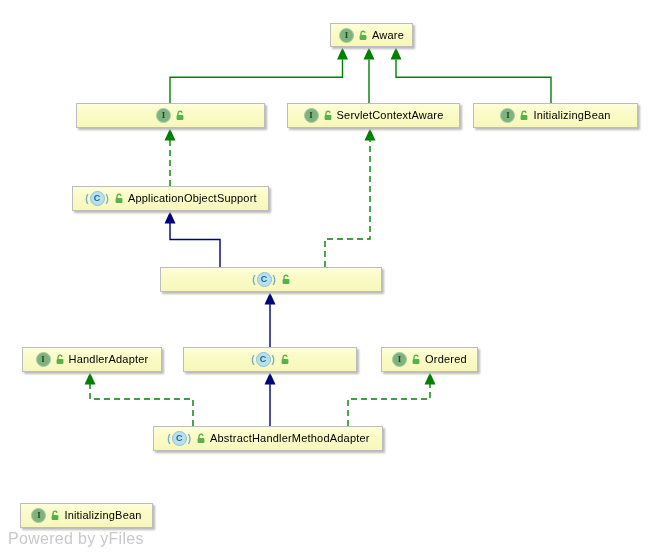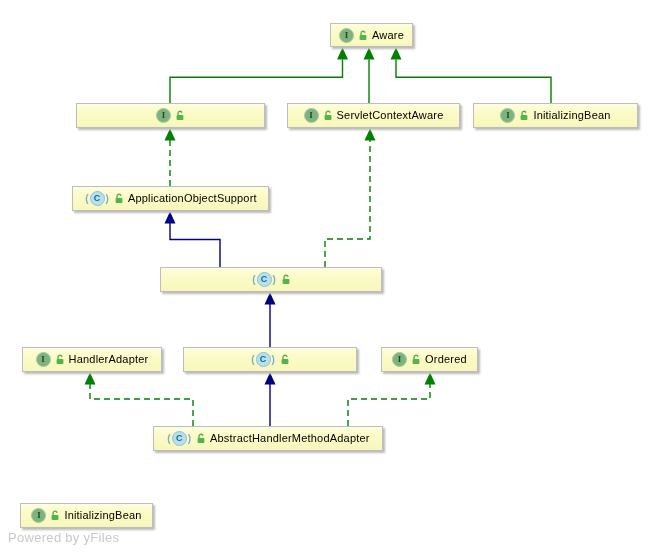--- a/index.html
+++ b/index.html
@@ -52,21 +52,21 @@
     color:#0E6E96;
   }
   .paren{
     font-size:10px;color:#79AFC7;line-height:1;
     font-weight:bold;
     padding:0 1px;
   }
   .lock{display:inline-flex;flex:0 0 auto;}
   #watermark{
     position:absolute;left:8px;top:530px;
-    font-size:13px;color:#C9C9C9;
+    font-size:16px;color:#C9C9C9;
     letter-spacing:0.3px;
   }
 </style>
 </head>
 <body>
 
 <div id="canvas">
 
   <svg id="edges" viewBox="0 0 650 552">
 

